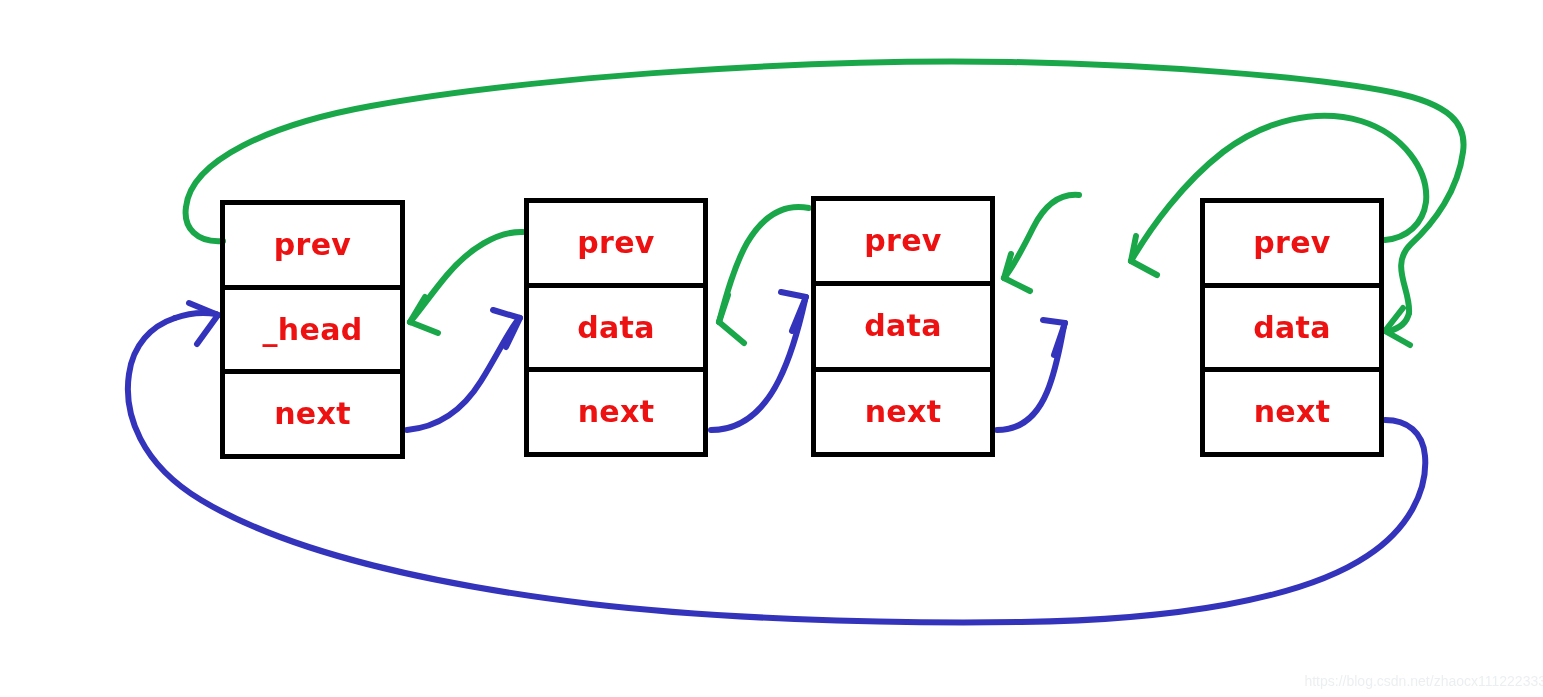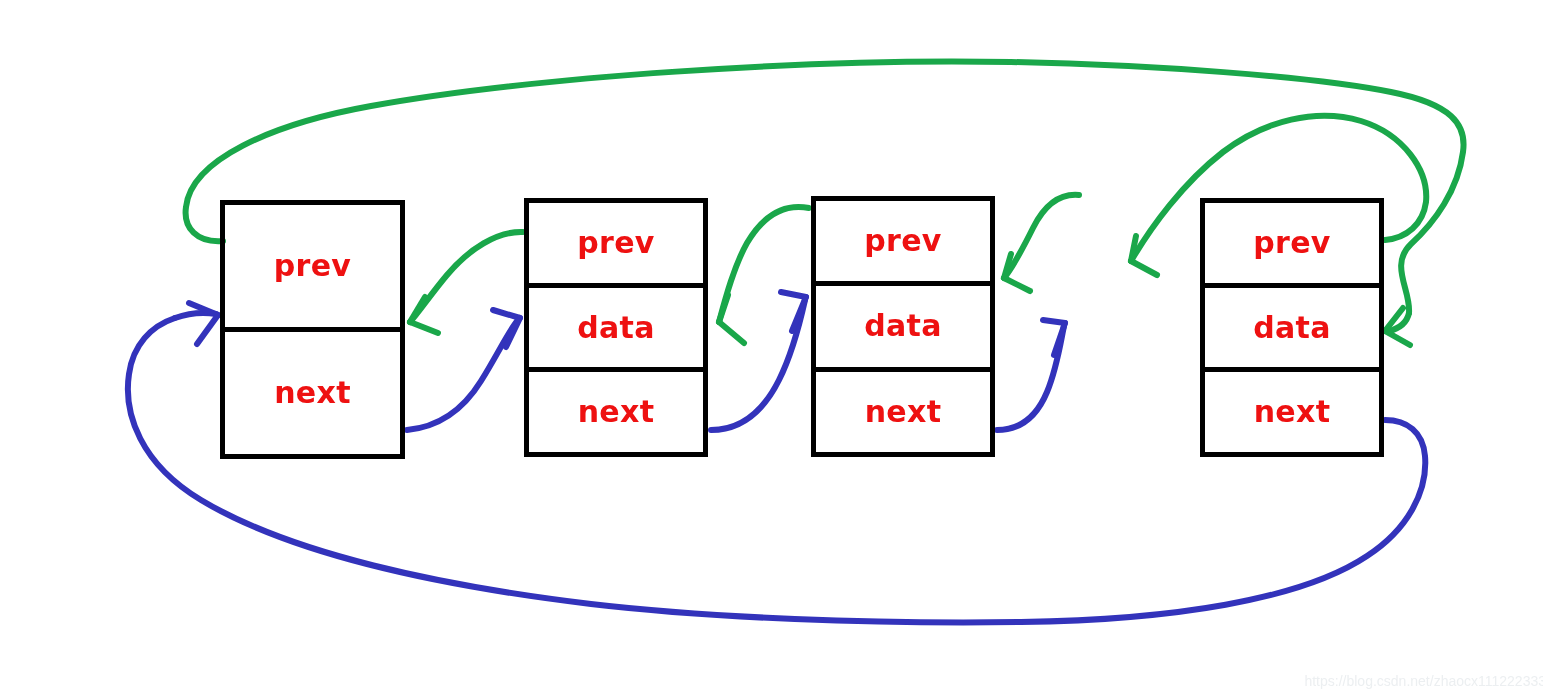--- a/index.html
+++ b/index.html
@@ -157,20 +157,23 @@
       <path class="stroke" stroke="#3333bb" stroke-width="6" d="M 1054,323 L 1043,355"></path>
     </g>
 
   </svg>
 
   <div class="node" style="left:209px; top:200px; width:185px; height:259px;">
     <div class="cell">
       <span class="cell-label">prev</span>
     </div>
     <div class="cell">
+      <span class="cell-label">_head</span>
+    </div>
+    <div class="cell">
       <span class="cell-label">next</span>
     </div>
   </div>
 
   <div class="node" style="left:513px; top:198px; width:184px; height:259px;">
     <div class="cell">
       <span class="cell-label">prev</span>
     </div>
     <div class="cell">
       <span class="cell-label">data</span>

